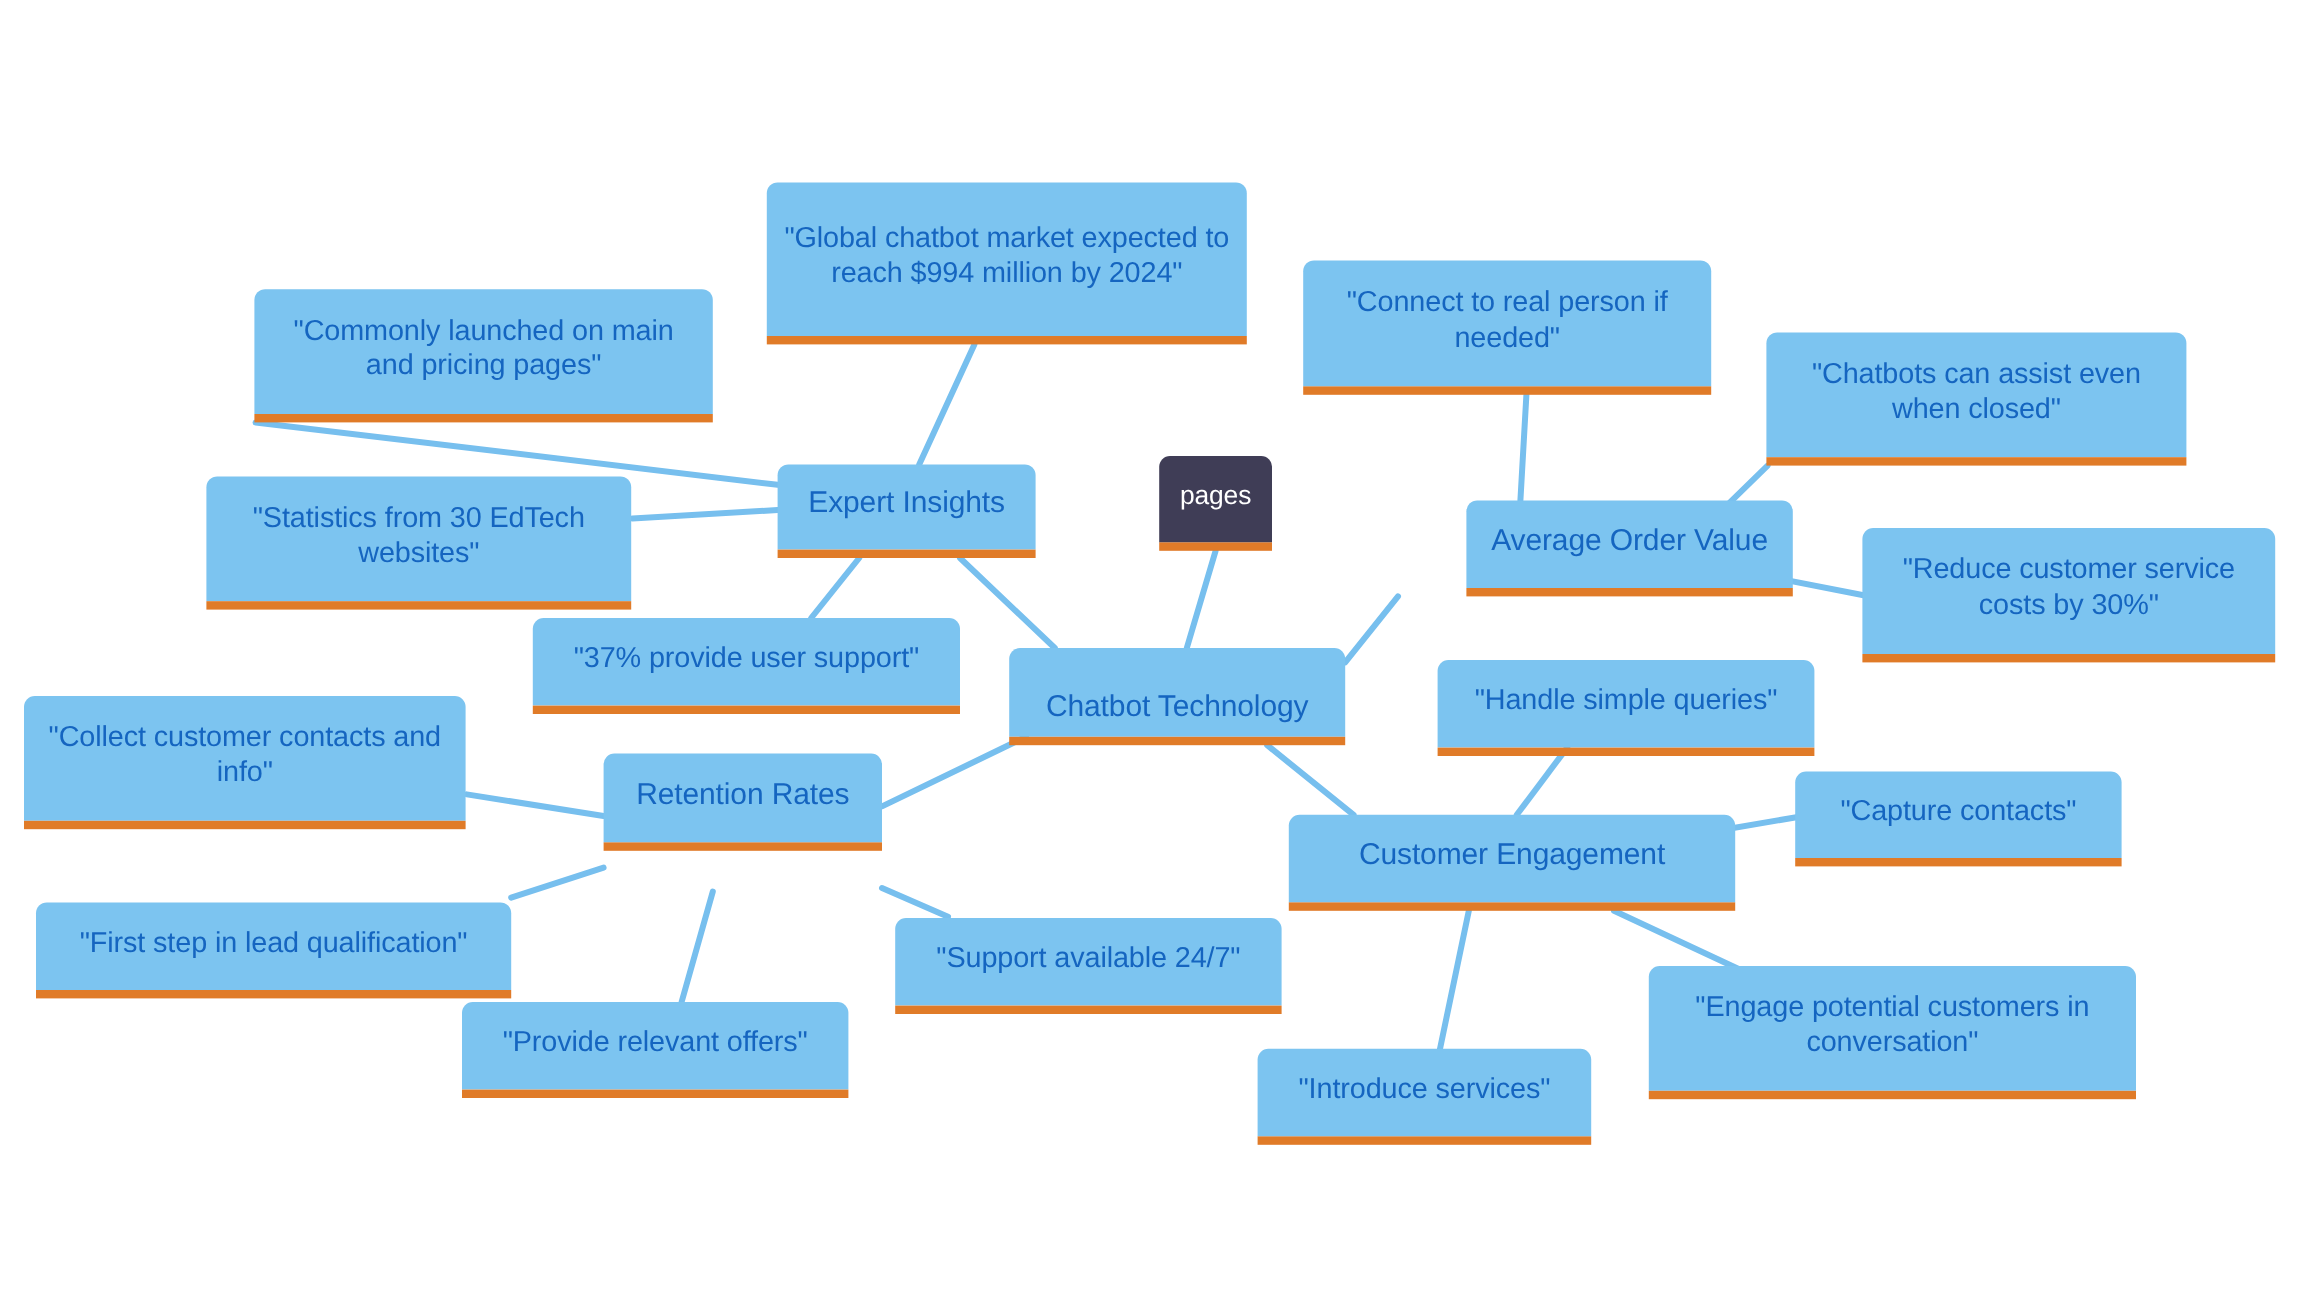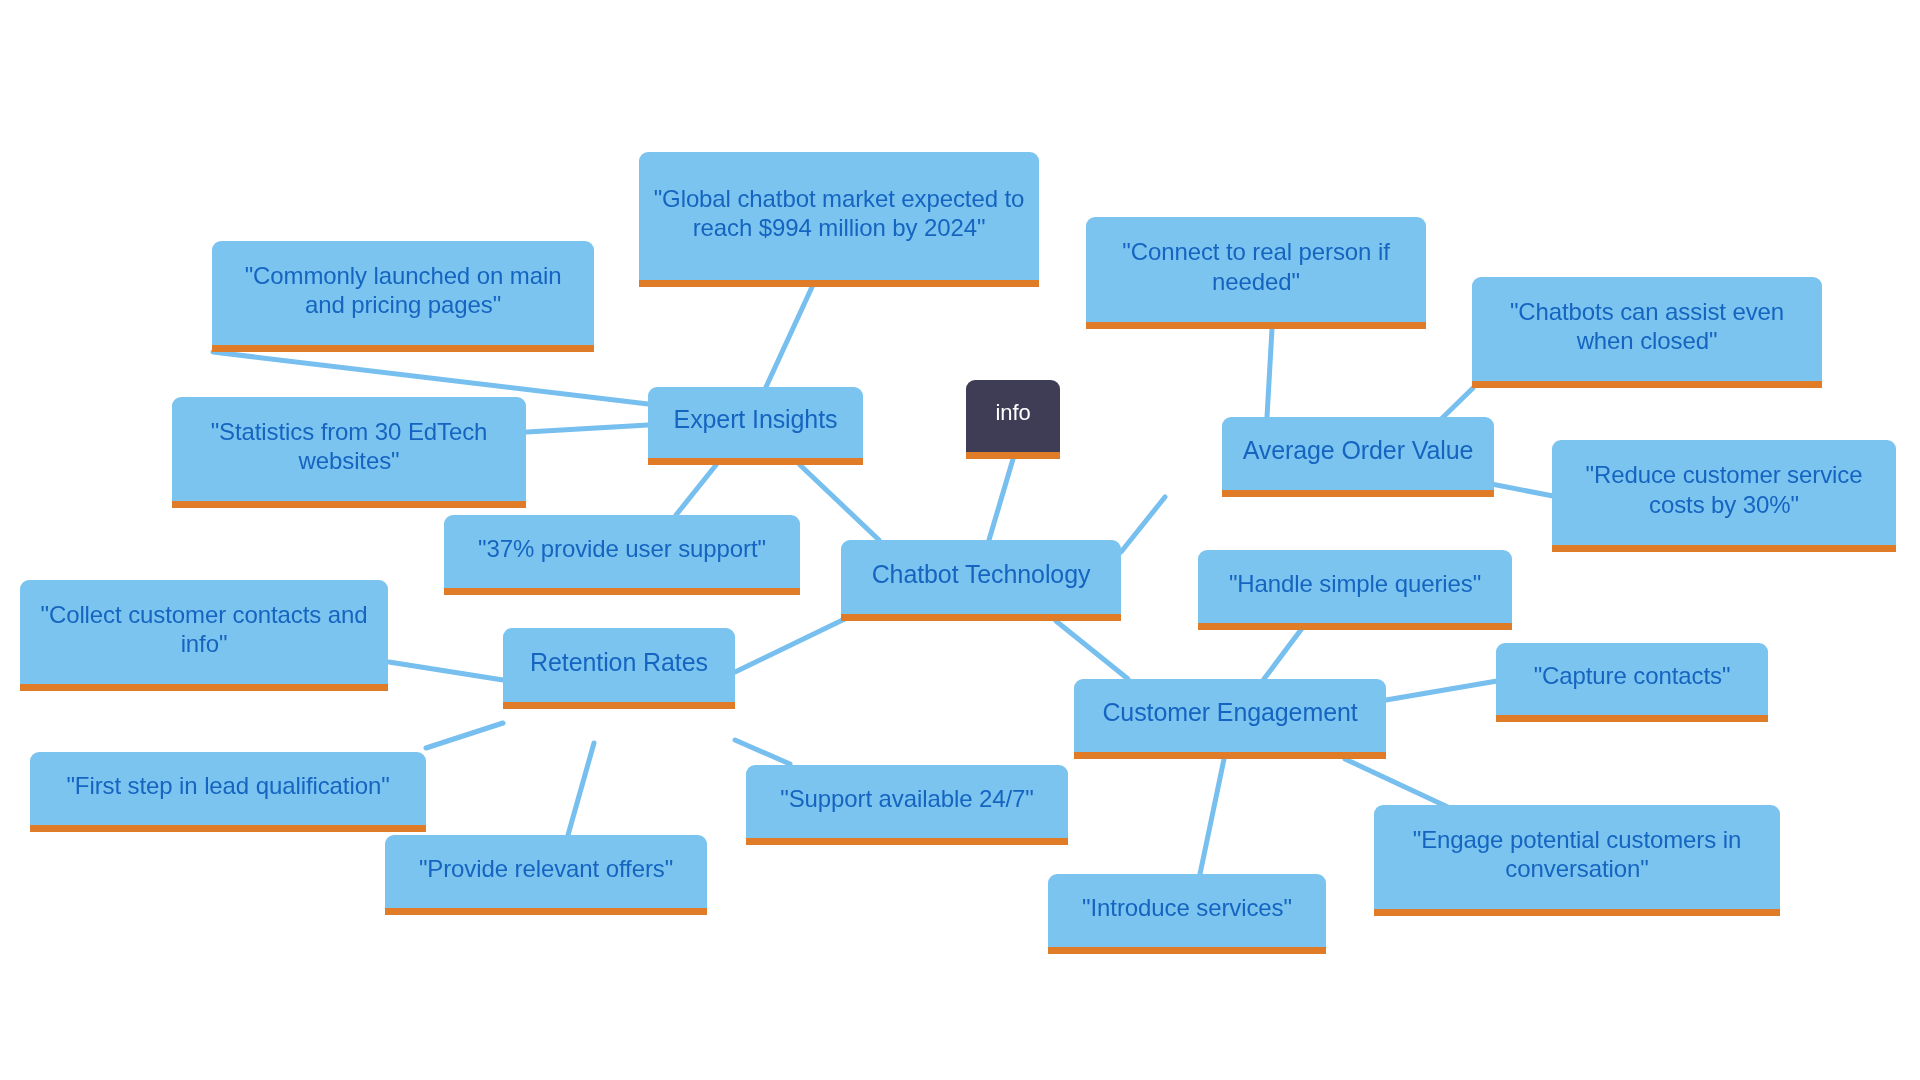--- a/index.html
+++ b/index.html
@@ -86,35 +86,35 @@
       <line x1="503" y1="723" x2="426" y2="748" stroke="#77BFEE" stroke-width="5" stroke-linecap="round"></line>
       <line x1="594" y1="743" x2="568" y2="835" stroke="#77BFEE" stroke-width="5" stroke-linecap="round"></line>
       <line x1="735" y1="740" x2="790" y2="764" stroke="#77BFEE" stroke-width="5" stroke-linecap="round"></line>
       <line x1="1264" y1="679" x2="1306" y2="623" stroke="#77BFEE" stroke-width="5" stroke-linecap="round"></line>
       <line x1="1386" y1="700" x2="1497" y2="681" stroke="#77BFEE" stroke-width="5" stroke-linecap="round"></line>
       <line x1="1224" y1="759" x2="1200" y2="874" stroke="#77BFEE" stroke-width="5" stroke-linecap="round"></line>
       <line x1="1345" y1="759" x2="1452" y2="809" stroke="#77BFEE" stroke-width="5" stroke-linecap="round"></line>
     </svg>
   <div id="node-layer">
       <div class="node size-root root" style="left: 966px; top: 380px; width: 94px; height: 72px;">
-        <span class="label">info</span>
+        <span class="label">pages</span>
       </div>
-      <div class="node size-lg" style="left: 841px; top: 540px; width: 280px; height: 74px;">
+      <div class="node size-lg" style="left: 841px; top: 540px; width: 280px; height: 74px; align-items: flex-end;">
         <span class="label">Chatbot Technology</span>
       </div>
       <div class="node size-lg" style="left: 648px; top: 387px; width: 215px; height: 71px;">
         <span class="label">Expert Insights</span>
       </div>
       <div class="node size-lg" style="left: 1222px; top: 417px; width: 272px; height: 73px;">
         <span class="label">Average Order Value</span>
       </div>
       <div class="node size-lg" style="left: 503px; top: 628px; width: 232px; height: 74px;">
         <span class="label">Retention Rates</span>
       </div>
-      <div class="node size-lg" style="left: 1074px; top: 679px; width: 312px; height: 73px;">
+      <div class="node size-lg" style="left: 1074px; top: 679px; width: 372px; height: 73px;">
         <span class="label">Customer Engagement</span>
       </div>
       <div class="node size-md" style="left: 639px; top: 152px; width: 400px; height: 128px;">
         <span class="label">"Global chatbot market expected to reach $994 million by 2024"</span>
       </div>
       <div class="node size-md" style="left: 212px; top: 241px; width: 382px; height: 104px;">
         <span class="label">"Commonly launched on main and pricing pages"</span>
       </div>
       <div class="node size-md" style="left: 172px; top: 397px; width: 354px; height: 104px;">
         <span class="label">"Statistics from 30 EdTech websites"</span>

